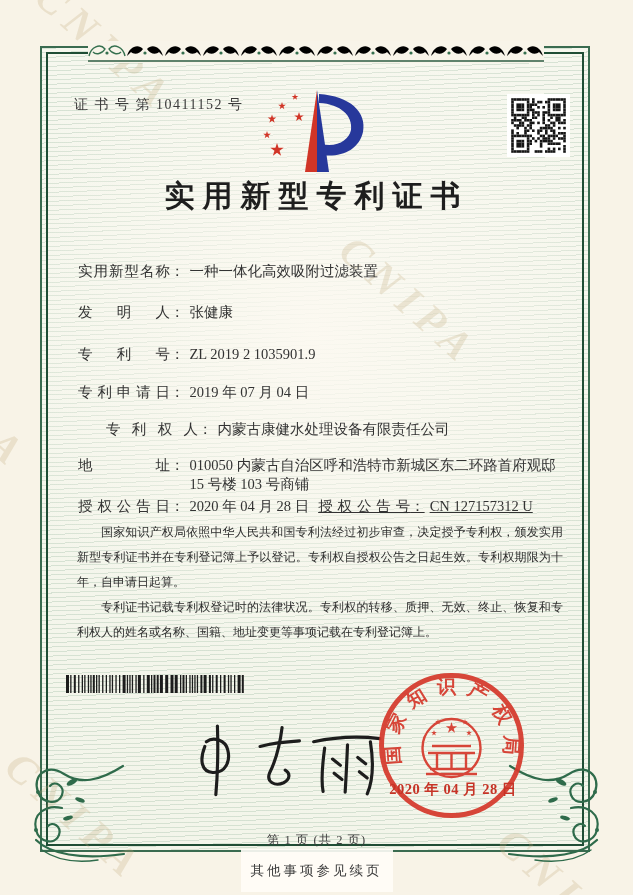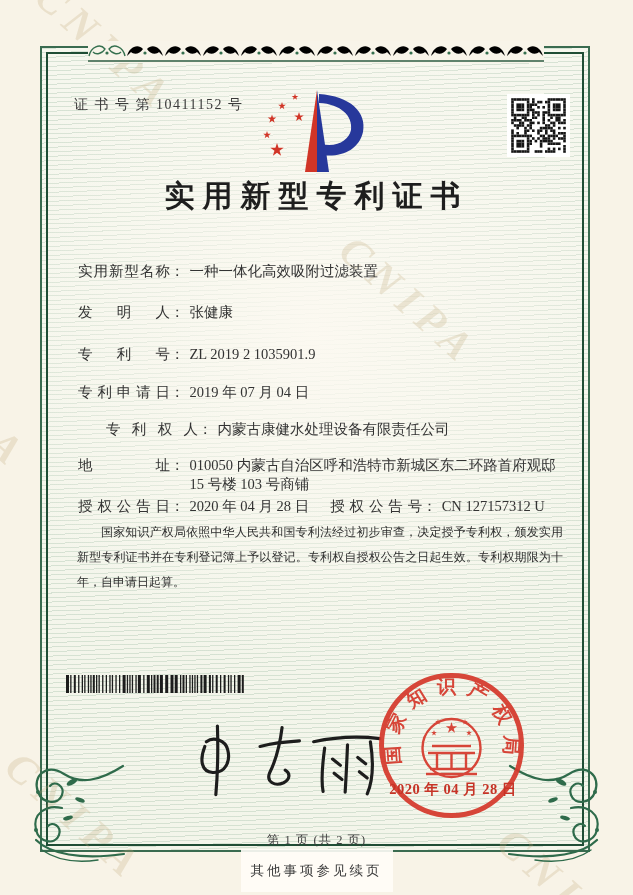--- a/index.html
+++ b/index.html
@@ -49,21 +49,21 @@
   .frow.mb1{margin-bottom:22px;} .frow.mb2{margin-bottom:23px;align-items:center;}
   .frow.mb3{margin-bottom:19px;} .frow.mb4{margin-bottom:18px;}
   .frow.mb5{margin-bottom:17px;margin-left:28px;} .frow.mb6{margin-bottom:3px;}
   .flabel{
     display:inline-block;width:92px;flex:0 0 92px;
     text-align:justify;text-align-last:justify;
   }
   .fcolon{flex:0 0 auto;}
   .fvalue{margin-left:5px;}
   .addr .fvalue{width:398px;}
-  .pair2{display:flex;margin-left:21px;}
+  .pair2{display:flex;margin-left:9px;text-decoration:underline;}
   .paras{
     position:absolute;left:77px;top:520px;width:486px;
     font-size:12px;line-height:25px;text-align:justify;color:#2d2d2d;
   }
   .paras p{margin:0;text-indent:2em;}
   .barcode{position:absolute;left:66px;top:675px;}
   .director{position:absolute;left:84px;top:734px;font-size:15px;letter-spacing:2px;color:#222;}
   .director div{margin-bottom:10px;}
   .signature{position:absolute;left:178px;top:710px;}
   .seal{position:absolute;left:374px;top:668px;opacity:0.93;}
@@ -459,20 +459,21 @@
         <span class="pair2">
           <span class="flabel">授权公告号</span>
             <span class="fcolon">：</span>
           <span class="fvalue">CN 127157312 U</span>
         </span>
       </div>
     </div>
 
     <div class="paras">
       <p>国家知识产权局依照中华人民共和国专利法经过初步审查，决定授予专利权，颁发实用新型专利证书并在专利登记簿上予以登记。专利权自授权公告之日起生效。专利权期限为十年，自申请日起算。</p>
+      <p>专利证书记载专利权登记时的法律状况。专利权的转移、质押、无效、终止、恢复和专利权人的姓名或名称、国籍、地址变更等事项记载在专利登记簿上。</p>
     </div>
 
     <svg class="barcode" id="barcode-svg" width="183" height="18" viewBox="0 0 183 18">
         <rect x="0" y="0" width="3" height="18" fill="#1c1c1c"></rect>
         <rect x="4.2" y="0" width="1.3" height="18" fill="#1c1c1c"></rect>
         <rect x="7.8" y="0" width="2" height="18" fill="#1c1c1c"></rect>
         <rect x="12.1" y="0" width="1.3" height="18" fill="#1c1c1c"></rect>
         <rect x="15.7" y="0" width="1.3" height="18" fill="#1c1c1c"></rect>
         <rect x="18.2" y="0" width="1.3" height="18" fill="#1c1c1c"></rect>
         <rect x="21.799999999999997" y="0" width="1.3" height="18" fill="#1c1c1c"></rect>

